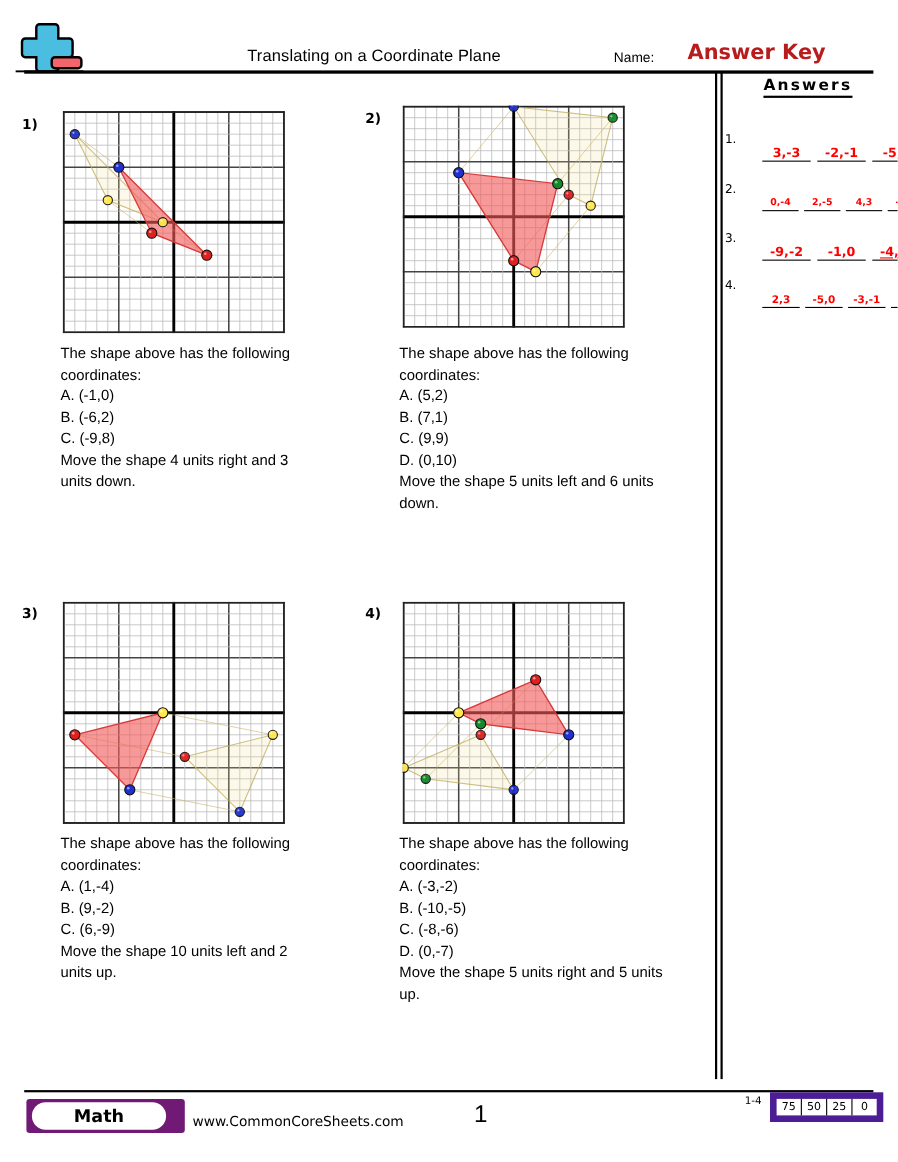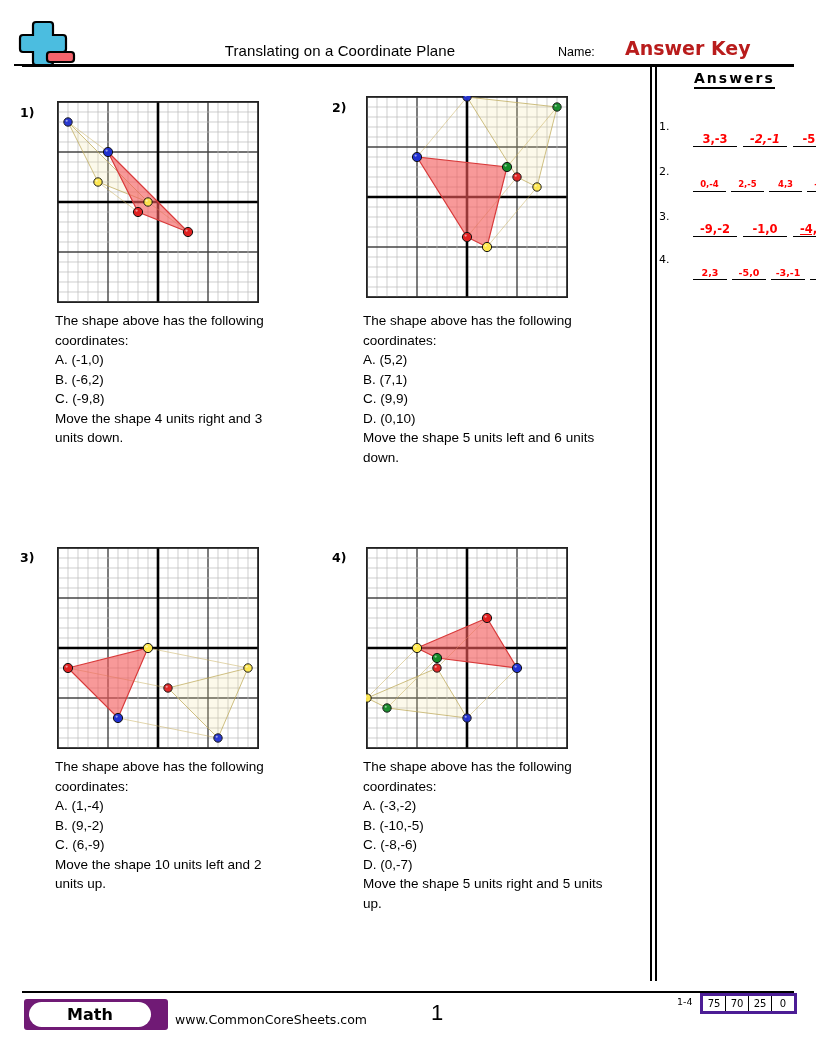--- a/index.html
+++ b/index.html
@@ -91,21 +91,21 @@
   .page-no {
     position: absolute; left: 431px; top: 1000px;
     font-size: 22px;
   }
   .range {
     position: absolute; left: 677px; top: 996px;
     font-size: 9.5px; font-family: "DejaVu Sans", sans-serif;
   }
   .score-table {
     position: absolute; left: 700px; top: 993px;
-    display: flex; border: 3px solid #4c1d95;
+    display: flex; border: 6px solid #4c1d95;
   }
   .score-table div {
     width: 22px; height: 15px;
     border-right: 1px solid #000;
     font-size: 10px; font-family: "DejaVu Sans", sans-serif;
     display: flex; align-items: center; justify-content: center;
   }
   .score-table div:last-child { border-right: none; }
 
   svg { display: block; }
@@ -130,21 +130,21 @@
   <div class="rule-top"></div>
 
   <div class="divider-a"></div>
   <div class="divider-b"></div>
   <div class="answers-head">Answers</div>
   <div id="answers-host">
       <div class="ans-row" style="top: 118px;">
         <span class="ans-num">1.</span>
         <div class="ans-cells" style="gap: 6px;">
           <div class="ans-cell" style="font-size: 11.5px; min-width: 44px;">3,-3</div>
-          <div class="ans-cell" style="font-size: 11.5px; min-width: 44px; font-style: italic;">-2,-1</div>
+          <div class="ans-cell" style="font-size: 11.5px; min-width: 44px;">-2,-1</div>
           <div class="ans-cell" style="font-size: 11.5px; min-width: 44px;">-5,5</div>
         </div>
       </div>
       <div class="ans-row" style="top: 163px;">
         <span class="ans-num">2.</span>
         <div class="ans-cells" style="gap: 5px;">
           <div class="ans-cell" style="font-size: 8.5px; min-width: 33px;">0,-4</div>
           <div class="ans-cell" style="font-size: 8.5px; min-width: 33px;">2,-5</div>
           <div class="ans-cell" style="font-size: 8.5px; min-width: 33px;">4,3</div>
           <div class="ans-cell" style="font-size: 8.5px; min-width: 33px;">-5,4</div>
@@ -542,18 +542,18 @@
 
   <div class="f-rule"></div>
   <div class="math-badge">
     <div class="pill">Math</div>
   </div>
   <div class="site">www.CommonCoreSheets.com</div>
   <div class="page-no">1</div>
   <div class="range">1-4</div>
   <div class="score-table" id="score-host">
       <div>75</div>
-      <div>70</div>
+      <div>50</div>
       <div>25</div>
       <div>0</div>
     </div>
 
 </div>
 
 </body></html>

